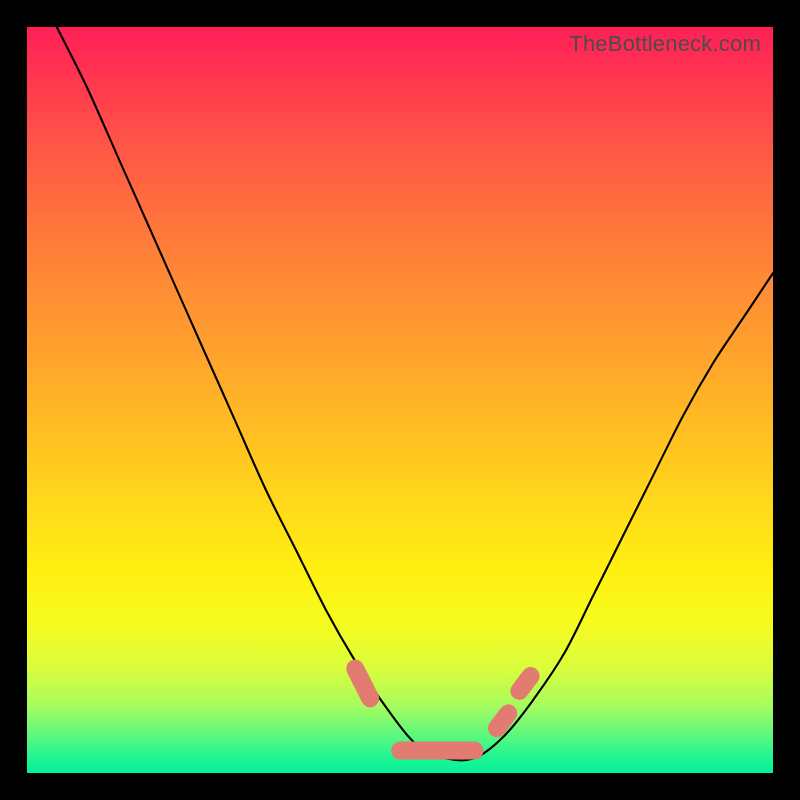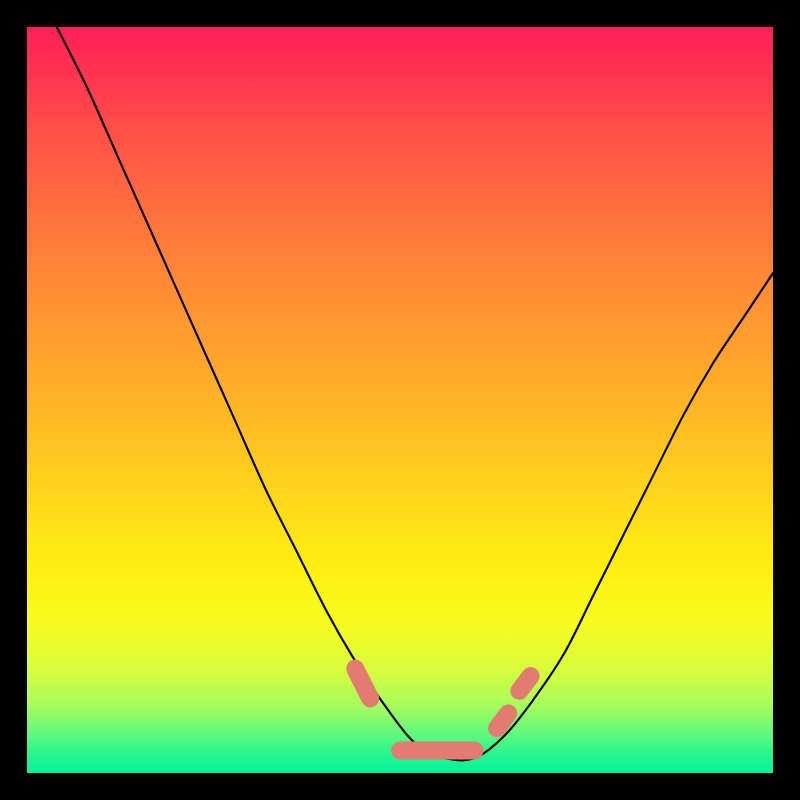--- a/index.html
+++ b/index.html
@@ -67,20 +67,21 @@
     stroke-width: 2.1;
     stroke-linecap: round;
   }
 </style>
 </head>
 <body>
 
 <div class="frame">
   <div class="plot-area">
 
+    <div class="watermark">TheBottleneck.com</div>
 
     <svg class="curve" viewBox="0 0 746 746" preserveAspectRatio="none">
       <path id="curve-path" class="curve-path" d="M 29.8 0.0 C 34.8 9.9, 49.7 38.5, 59.7 59.7 C 69.6 80.8, 79.6 104.4, 89.5 126.8 C 99.5 149.2, 109.4 171.6, 119.4 194.0 C 129.3 216.3, 139.3 238.7, 149.2 261.1 C 159.1 283.5, 169.1 305.9, 179.0 328.2 C 189.0 350.6, 198.9 373.0, 208.9 395.4 C 218.8 417.8, 228.8 441.4, 238.7 462.5 C 248.7 483.7, 258.6 502.3, 268.6 522.2 C 278.5 542.1, 288.5 563.2, 298.4 581.9 C 308.3 600.5, 318.3 617.9, 328.2 634.1 C 338.2 650.3, 348.1 665.2, 358.1 678.9 C 368.0 692.5, 378.0 707.5, 387.9 716.2 C 397.9 724.9, 407.8 728.6, 417.8 731.1 C 427.7 733.6, 437.7 734.8, 447.6 731.1 C 457.5 727.4, 467.5 718.6, 477.4 708.7 C 487.4 698.8, 497.3 685.1, 507.3 671.4 C 517.2 657.7, 527.2 644.0, 537.1 626.6 C 547.1 609.2, 557.0 586.9, 567.0 567.0 C 576.9 547.1, 586.9 527.2, 596.8 507.3 C 606.7 487.4, 616.7 467.5, 626.6 447.6 C 636.6 427.7, 646.5 406.6, 656.5 387.9 C 666.4 369.3, 676.4 351.9, 686.3 335.7 C 696.3 319.5, 706.2 305.9, 716.2 290.9 C 726.1 276.0, 741.0 253.6, 746.0 246.2"></path>
       <g id="markers-group">
           <line x1="328.2" y1="641.6" x2="343.2" y2="671.4" stroke="#e27b70" stroke-width="18" stroke-linecap="round"></line>
           <line x1="373.0" y1="723.6" x2="447.6" y2="723.6" stroke="#e27b70" stroke-width="18" stroke-linecap="round"></line>
           <line x1="470.0" y1="701.2" x2="481.2" y2="686.3" stroke="#e27b70" stroke-width="18" stroke-linecap="round"></line>
           <line x1="492.4" y1="663.9" x2="503.6" y2="649.0" stroke="#e27b70" stroke-width="18" stroke-linecap="round"></line>
         </g>
     </svg>

